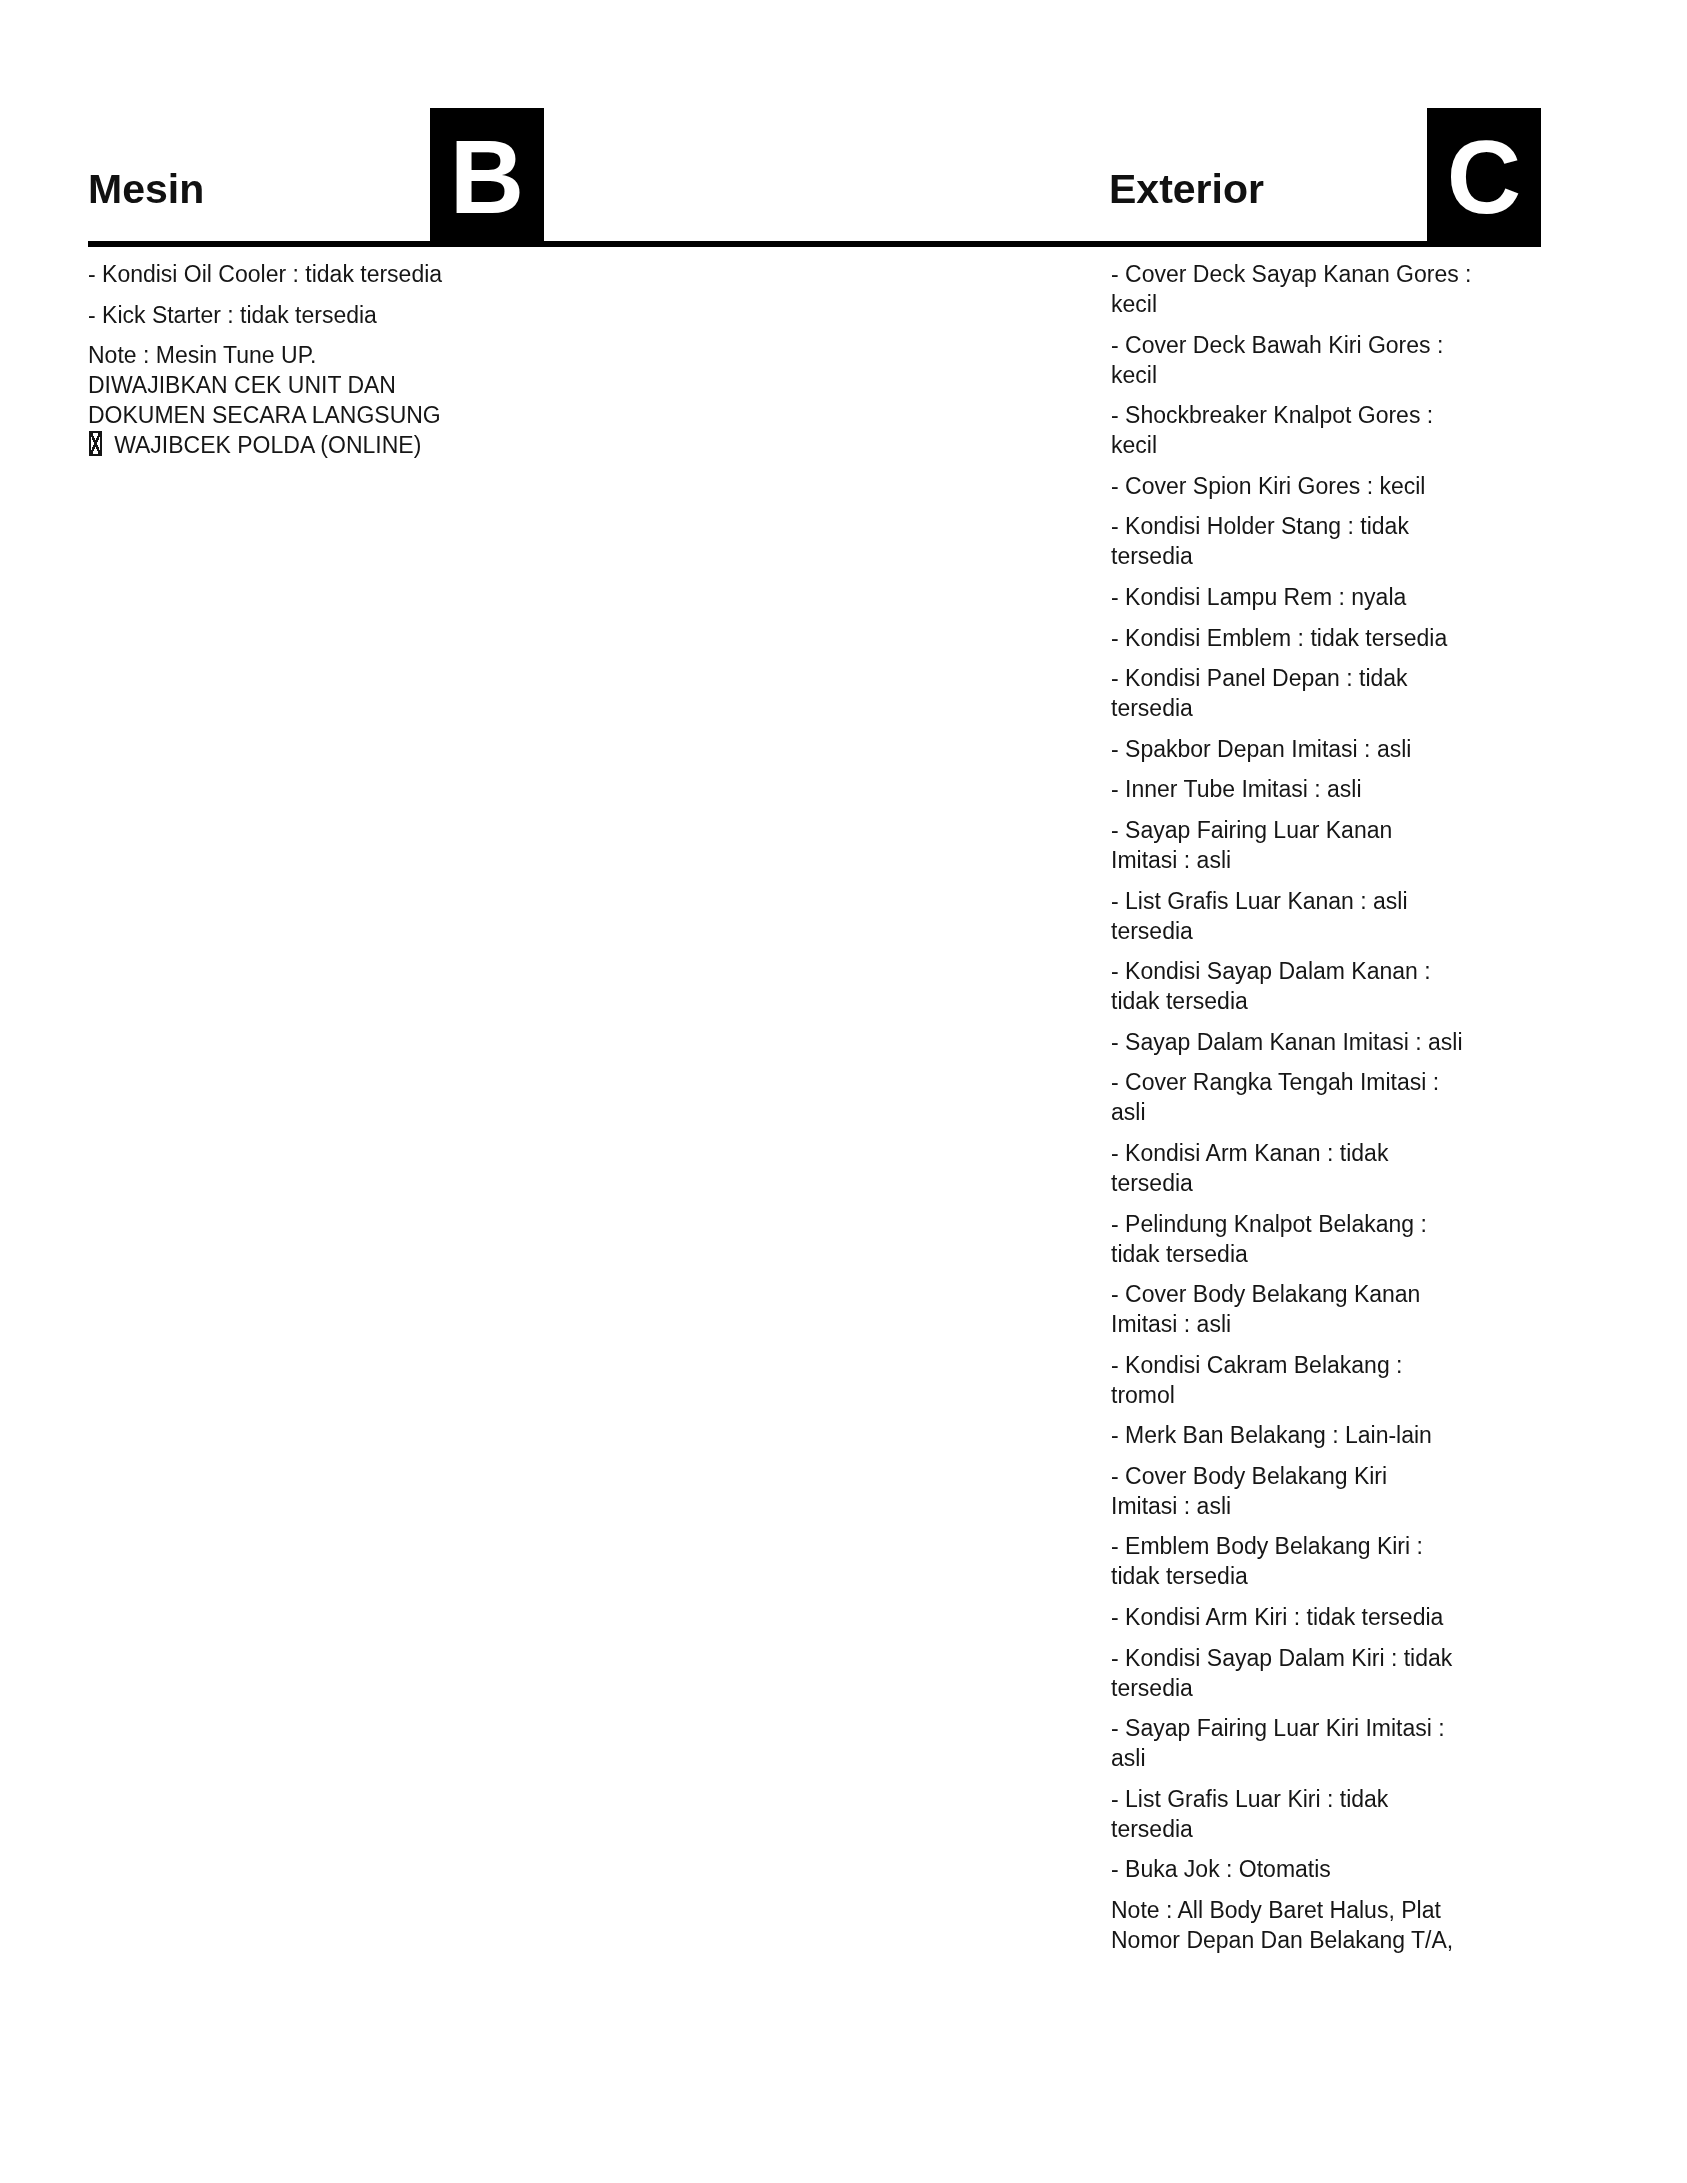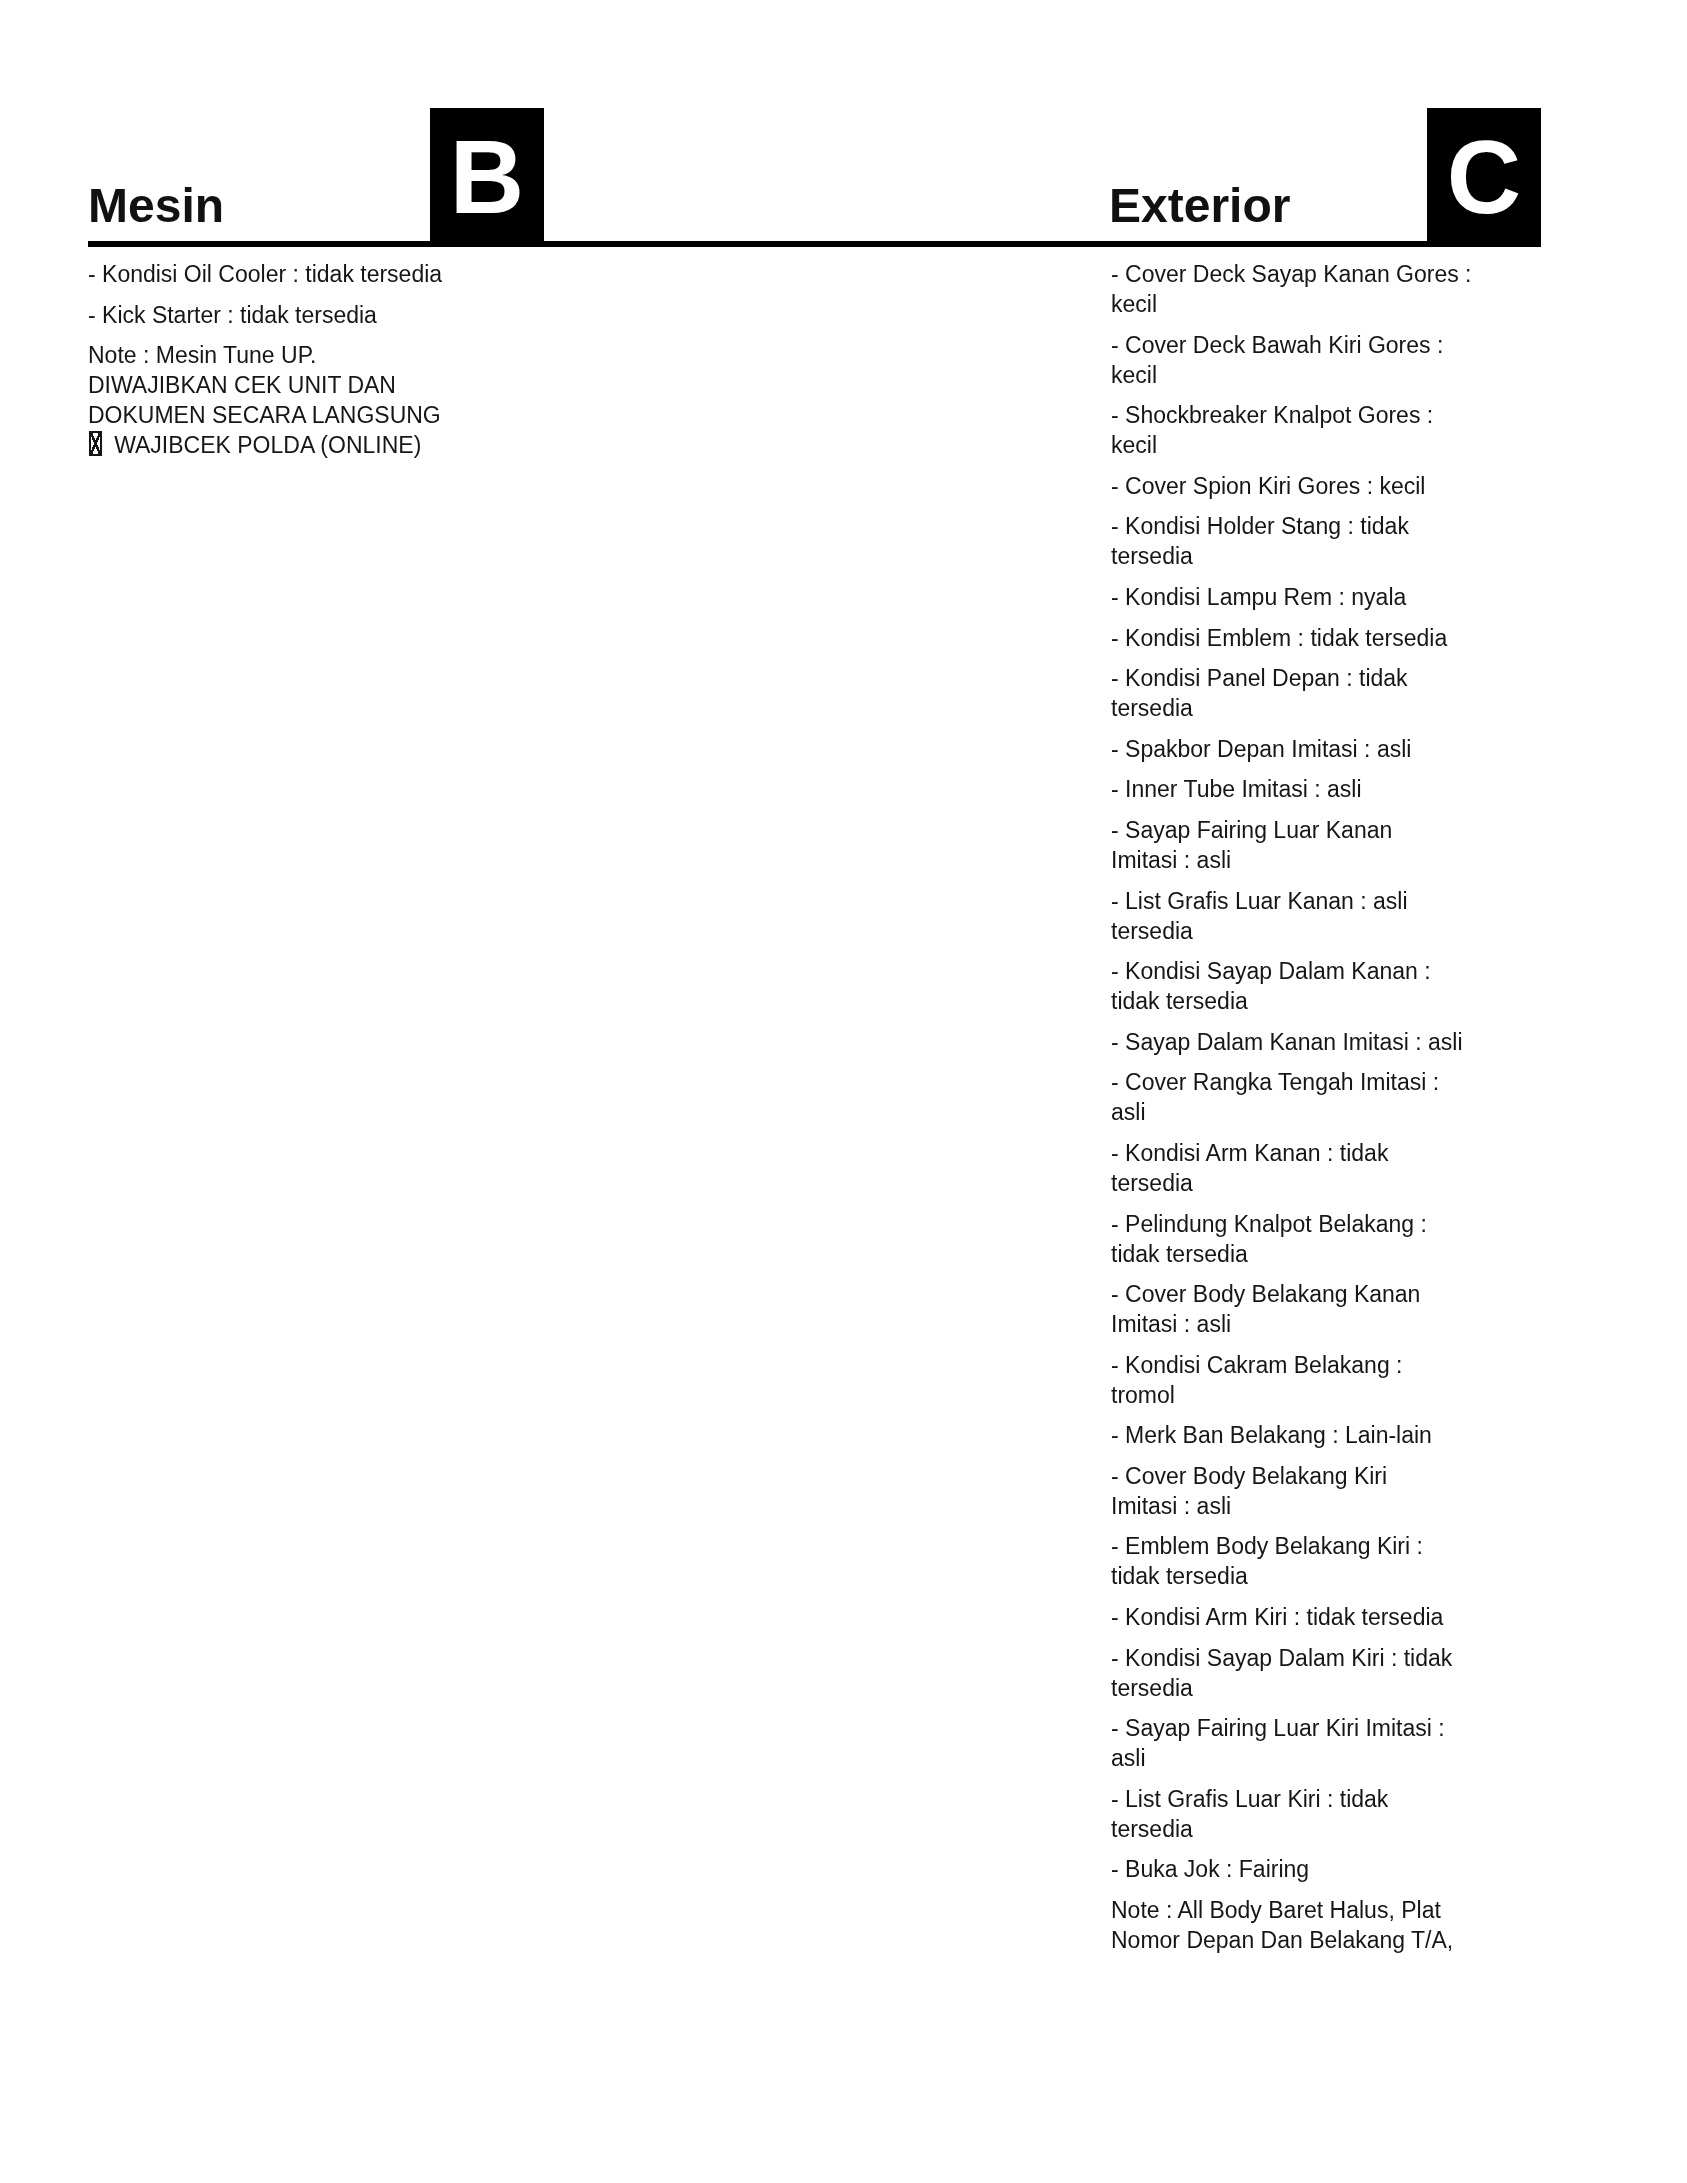--- a/index.html
+++ b/index.html
@@ -5,22 +5,22 @@
   html,body{margin:0;padding:0}
   body{
     width:1687px;height:2183px;
     background:#ffffff;
     font-family:"Liberation Sans",sans-serif;
     color:#161616;
     position:relative;
     overflow:hidden;
   }
   .title{
-    position:absolute;top:182px;
-    font-size:48px;font-weight:700;line-height:1;
+    position:absolute;top:169px;
+    font-size:41px;font-weight:700;line-height:1;
     color:#111;
     white-space:nowrap;
     text-align:right;
   }
   #title-mesin{left:88px}
   #title-exterior{left:1109px}
   .badge{
     position:absolute;top:108px;
     width:114px;height:138px;
     background:#000;color:#fff;
@@ -116,19 +116,19 @@
 Imitasi : asli</div>
     <div class="item">- Emblem Body Belakang Kiri :
 tidak tersedia</div>
     <div class="item">- Kondisi Arm Kiri : tidak tersedia</div>
     <div class="item">- Kondisi Sayap Dalam Kiri : tidak
 tersedia</div>
     <div class="item">- Sayap Fairing Luar Kiri Imitasi :
 asli</div>
     <div class="item">- List Grafis Luar Kiri : tidak
 tersedia</div>
-    <div class="item">- Buka Jok : Fairing</div>
+    <div class="item">- Buka Jok : Otomatis</div>
     <div class="item note">Note : All Body Baret Halus, Plat
 Nomor Depan Dan Belakang T/A,</div>
   </div>
 
 </div>
 
 
 </body></html>

